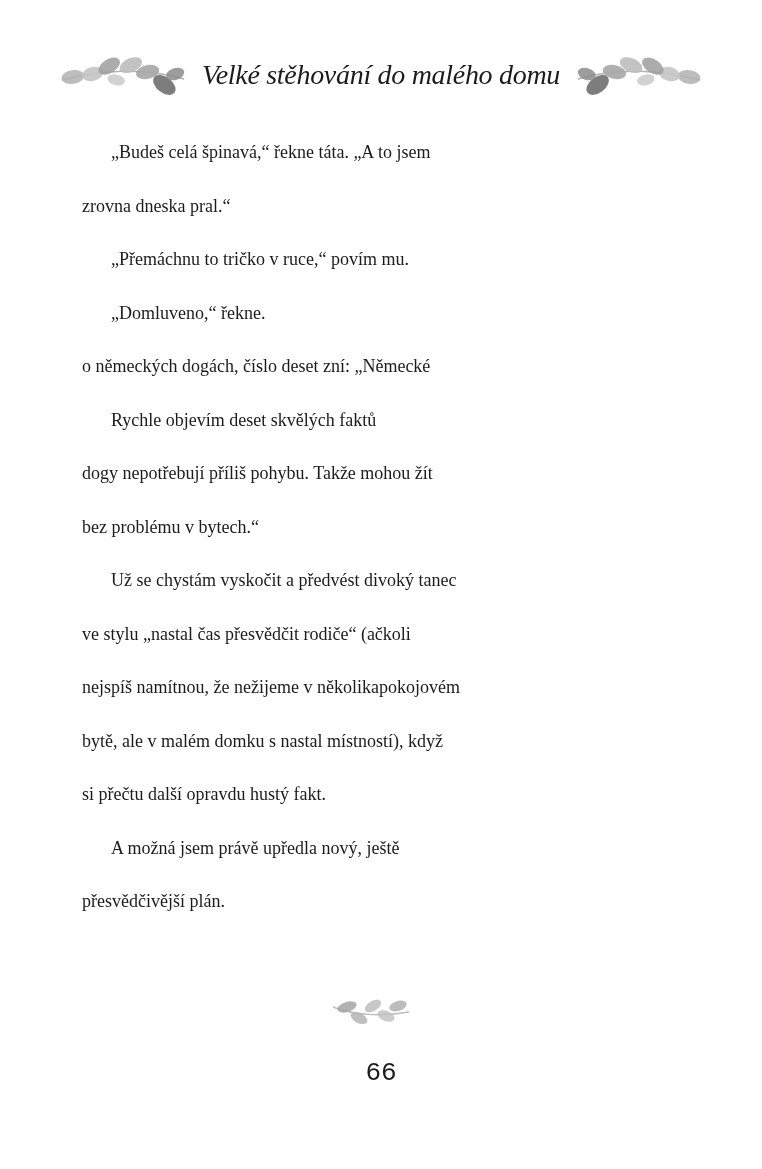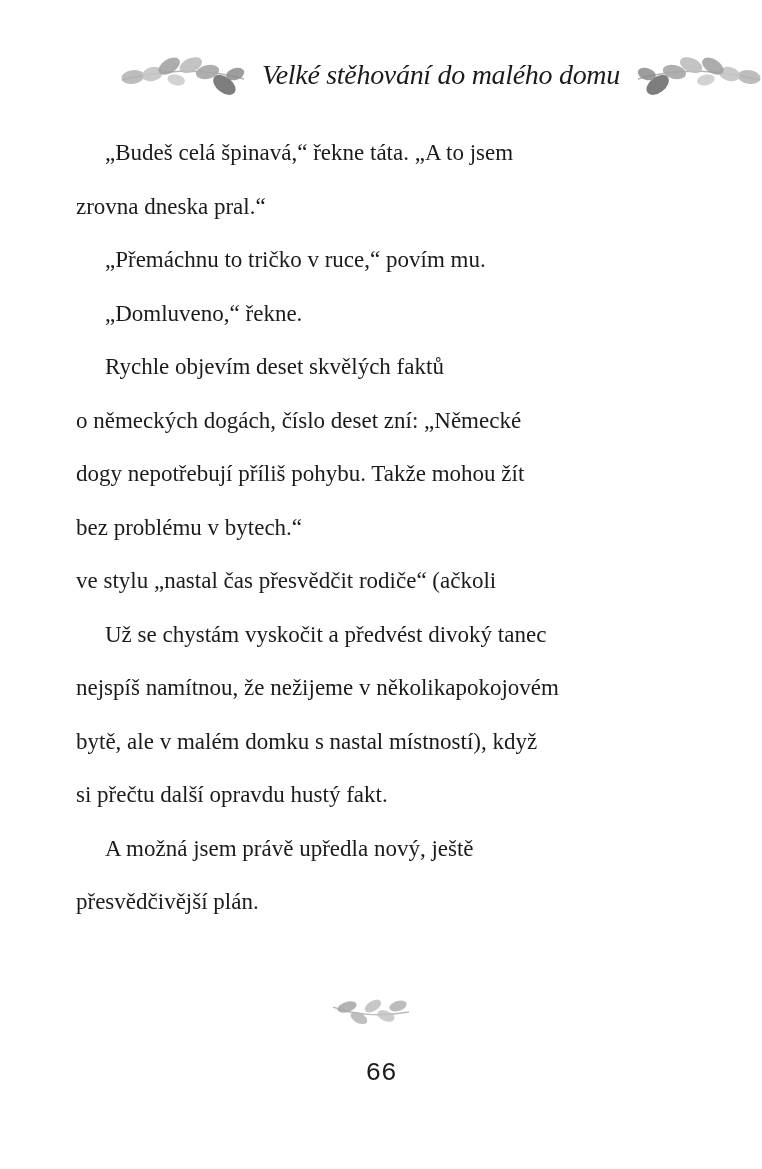--- a/index.html
+++ b/index.html
@@ -18,21 +18,21 @@
   }
 
   
   .chapter-header {
     position: absolute;
     top: 52px;
     left: 0;
     width: 762px;
     display: flex;
     align-items: center;
-    justify-content: flex-end;
+    justify-content: center;
     gap: 10px;
   }
   .ornament {
     flex: 0 0 auto;
     width: 128px;
     height: 46px;
   }
   .ornament.flipped {
     transform: scaleX(-1);
   }
@@ -41,24 +41,24 @@
     font-size: 28px;
     letter-spacing: -0.3px;
     white-space: nowrap;
     color: #1b1b1b;
     padding: 0 4px;
   }
 
   
   .body-text {
     position: absolute;
-    left: 76px;
+    left: 82px;
     top: 126px;
     width: 620px;
-    font-size: 23px;
+    font-size: 18px;
   }
   .body-text .line {
     height: 53.5px;
     line-height: 53.5px;
     white-space: nowrap;
   }
   .body-text .line.indent {
     padding-left: 29px;
   }
 
@@ -112,26 +112,26 @@
       <ellipse cx="106" cy="33" rx="13" ry="8" fill="#6f6f6f" opacity="0.9" transform="rotate(38 106 33)"></ellipse>
       <ellipse cx="117" cy="22" rx="9.5" ry="6" fill="#8c8c8c" opacity="0.85" transform="rotate(-18 117 22)"></ellipse>
     </svg>
   </div>
 
   <div class="body-text">
       <div class="line indent">„Budeš celá špinavá,“ řekne táta. „A to jsem</div>
       <div class="line">zrovna dneska pral.“</div>
       <div class="line indent">„Přemáchnu to tričko v ruce,“ povím mu.</div>
       <div class="line indent">„Domluveno,“ řekne.</div>
+      <div class="line">o německých dogách, číslo deset zní: „Německé</div>
       <div class="line indent">Rychle objevím deset skvělých faktů</div>
-      <div class="line">o německých dogách, číslo deset zní: „Německé</div>
       <div class="line">dogy nepotřebují příliš pohybu. Takže mohou žít</div>
       <div class="line">bez problému v bytech.“</div>
+      <div class="line indent">Už se chystám vyskočit a předvést divoký tanec</div>
       <div class="line">ve stylu „nastal čas přesvědčit rodiče“ (ačkoli</div>
-      <div class="line indent">Už se chystám vyskočit a předvést divoký tanec</div>
       <div class="line">nejspíš namítnou, že nežijeme v několikapokojovém</div>
       <div class="line">bytě, ale v malém domku s nastal místností), když</div>
       <div class="line">si přečtu další opravdu hustý fakt.</div>
       <div class="line indent">A možná jsem právě upředla nový, ještě</div>
       <div class="line">přesvědčivější plán.</div>
     </div>
 
   <svg class="footer-sprig" viewBox="0 0 80 34" xmlns="http://www.w3.org/2000/svg" aria-hidden="true">
     <path d="M2,9 C 22,17 50,19 78,14" fill="none" stroke="#b0b0b0" stroke-width="1.4" opacity="0.85"></path>
     <ellipse cx="16" cy="9" rx="10" ry="5" fill="#a5a5a5" opacity="0.85" transform="rotate(-18 16 9)"></ellipse>

